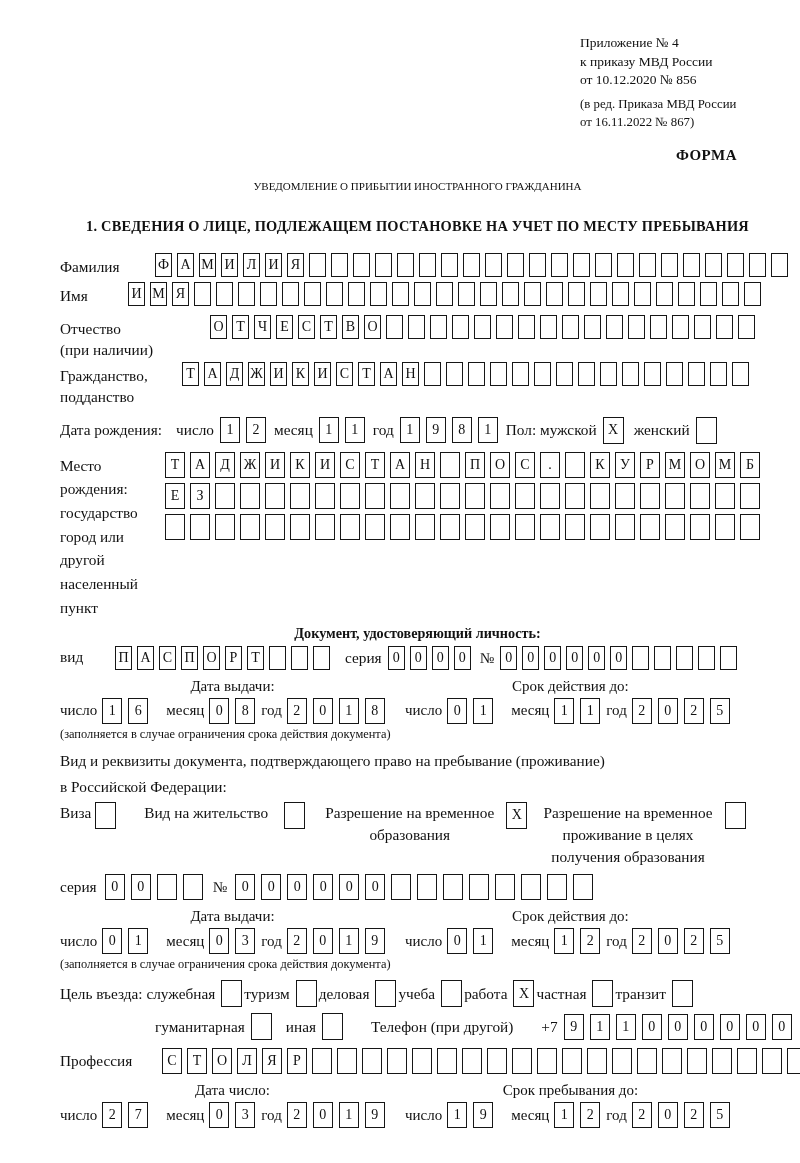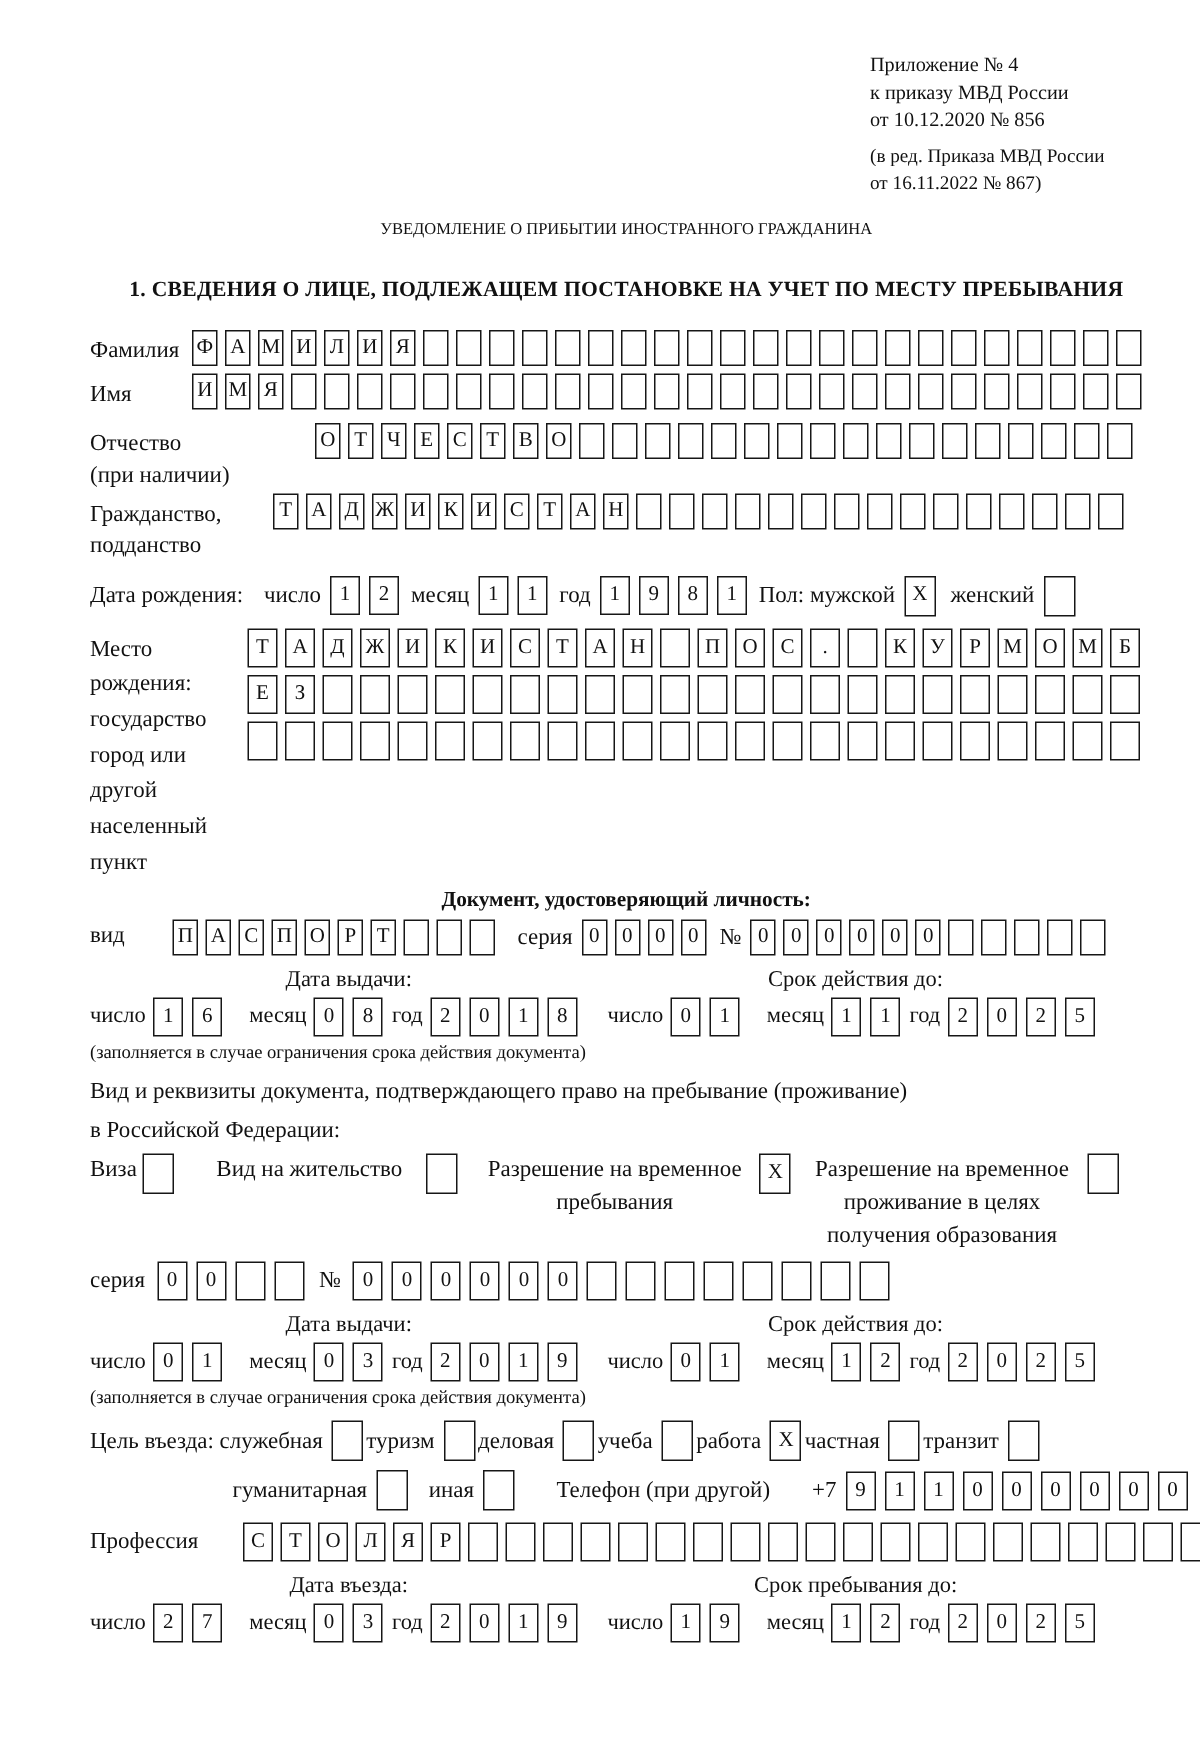--- a/index.html
+++ b/index.html
@@ -65,28 +65,29 @@
 
   <div class="hdr-right">
     <div>Приложение № 4</div>
     <div>к приказу МВД России</div>
     <div>от 10.12.2020 № 856</div>
     <div class="sub">
       <div>(в ред. Приказа МВД России</div>
       <div>от 16.11.2022 № 867)</div>
     </div>
   </div>
+  <div class="forma">ФОРМА</div>
 
   <div class="title">
     <div>УВЕДОМЛЕНИЕ О ПРИБЫТИИ ИНОСТРАННОГО ГРАЖДАНИНА</div>
   </div>
 
   <div class="sect">1. СВЕДЕНИЯ О ЛИЦЕ, ПОДЛЕЖАЩЕМ ПОСТАНОВКЕ НА УЧЕТ ПО МЕСТУ ПРЕБЫВАНИЯ</div>
 
-  <div class="row" style="margin-top:18px;">
+  <div class="row" style="margin-top:18px;gap:27px;">
     <div class="lbl" style="width:68px; margin-top:4px;">Фамилия</div>
     <div class="cells">
         <span class="cell">Ф</span>
         <span class="cell">А</span>
         <span class="cell">М</span>
         <span class="cell">И</span>
         <span class="cell">Л</span>
         <span class="cell">И</span>
         <span class="cell">Я</span>
         <span class="cell"></span>
@@ -442,21 +443,21 @@
       <div class="perm-text">Вид на жительство</div>
       <div class="gap16"></div>
       <div class="cells cb">
           <span class="cell"></span>
         </div>
     </div>
     <div class="gap20"></div>
     <div class="perm-item">
       <div class="perm-text">
         <div>Разрешение на временное</div>
-        <div>пребывания</div>
+        <div>образования</div>
       </div>
       <div class="gap12"></div>
       <div class="cells cb">
           <span class="cell">X</span>
         </div>
     </div>
     <div class="gap16"></div>
     <div class="perm-item">
       <div class="perm-text">
         <div>Разрешение на временное</div>
@@ -628,21 +629,21 @@
         <span class="cell"></span>
         <span class="cell"></span>
         <span class="cell"></span>
         <span class="cell"></span>
         <span class="cell"></span>
       </div>
   </div>
 
   <div class="date-pair">
     <div class="dg" style="width:345px;">
-      <div class="dg-title">Дата въезда:</div>
+      <div class="dg-title">Дата число:</div>
       <div class="dg-line">
         <span class="t">число</span>
         <div class="cells d">
             <span class="cell">2</span>
             <span class="cell">7</span>
           </div>
         <span class="t2">месяц</span>
         <div class="cells d">
             <span class="cell">0</span>
             <span class="cell">3</span>

